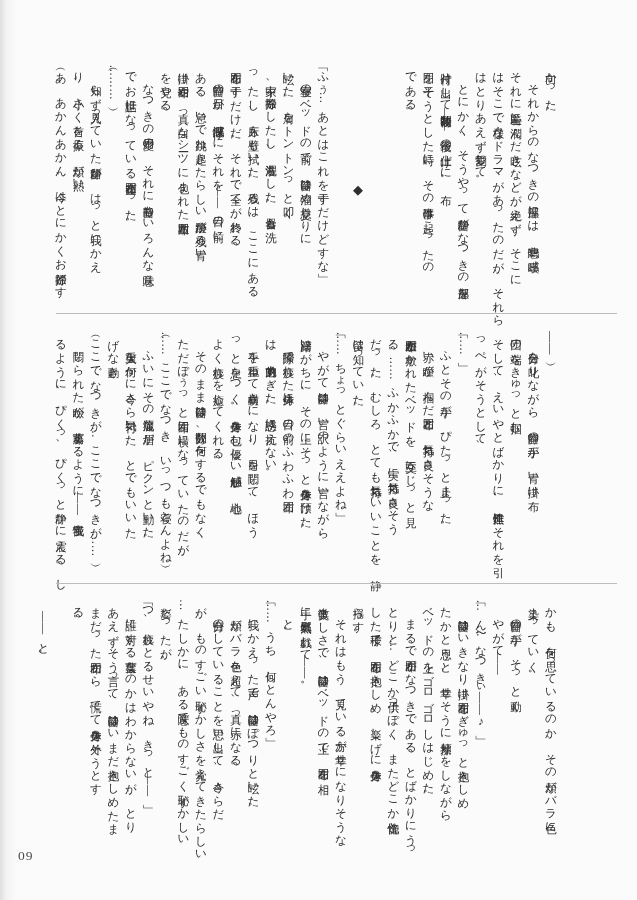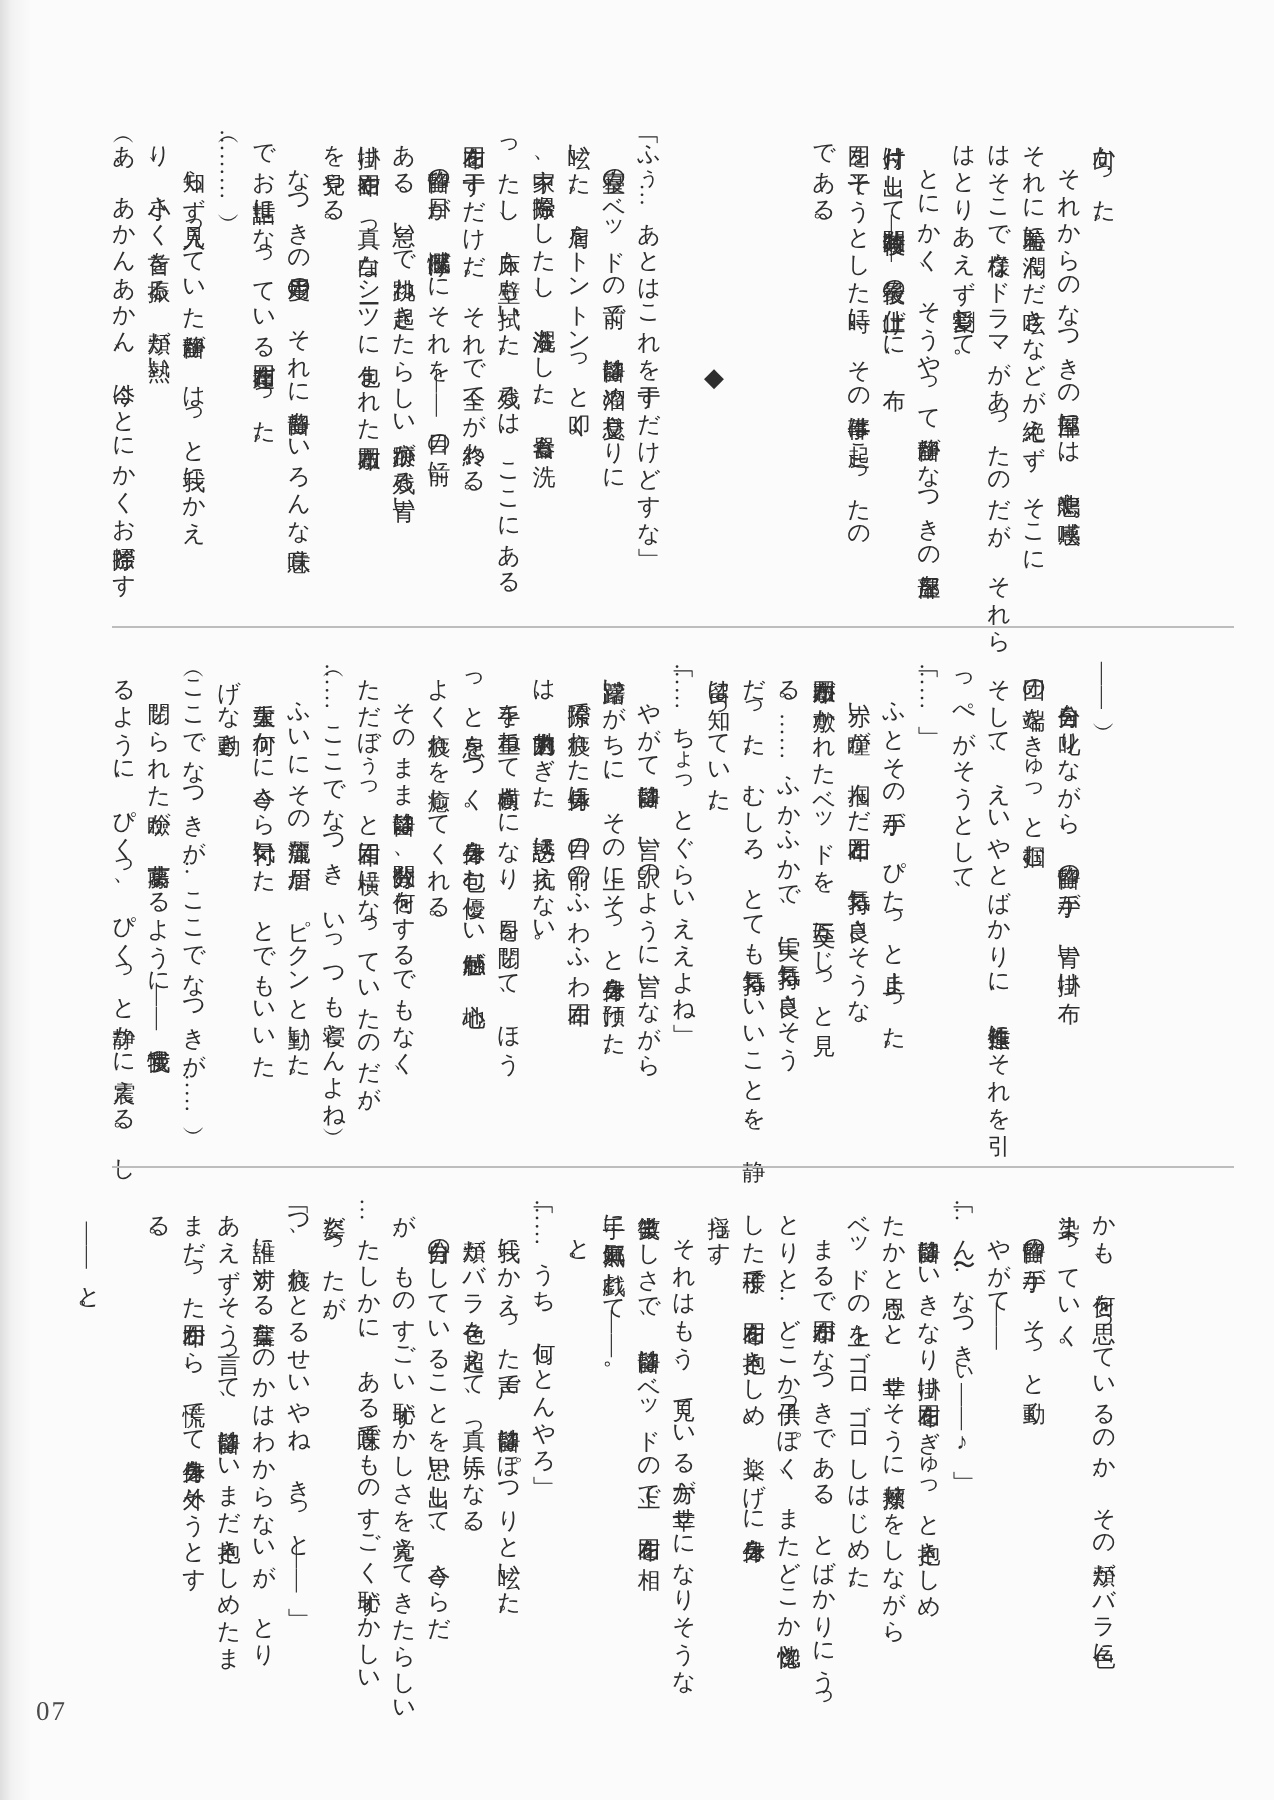--- a/index.html
+++ b/index.html
@@ -141,15 +141,15 @@
       <div class="vline">姿だったが。</div>
       <div class="vline">「つ、疲れとるせいやね、きっと――」</div>
       <div class="vline">　誰に対する言葉なのかはわからないが、とり</div>
       <div class="vline">あえずそう言って、静留はいまだ抱きしめたま</div>
       <div class="vline">まだった布団から、慌てて身体を外そうとす</div>
       <div class="vline">る。</div>
       <div class="vline blank">　</div>
       <div class="vline">　――と。</div>
     </section>
 
-  <div class="page-number" style="color: rgb(74, 74, 74);">07</div>
+  <div class="page-number" style="color: rgb(74, 74, 74);">09</div>
 
 </div>
 
 </body></html>

